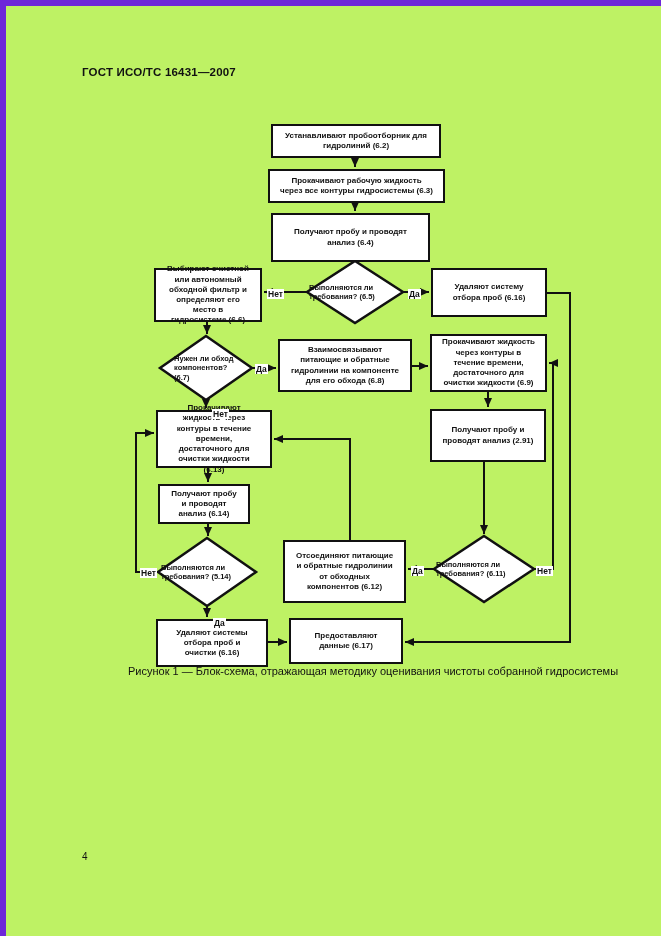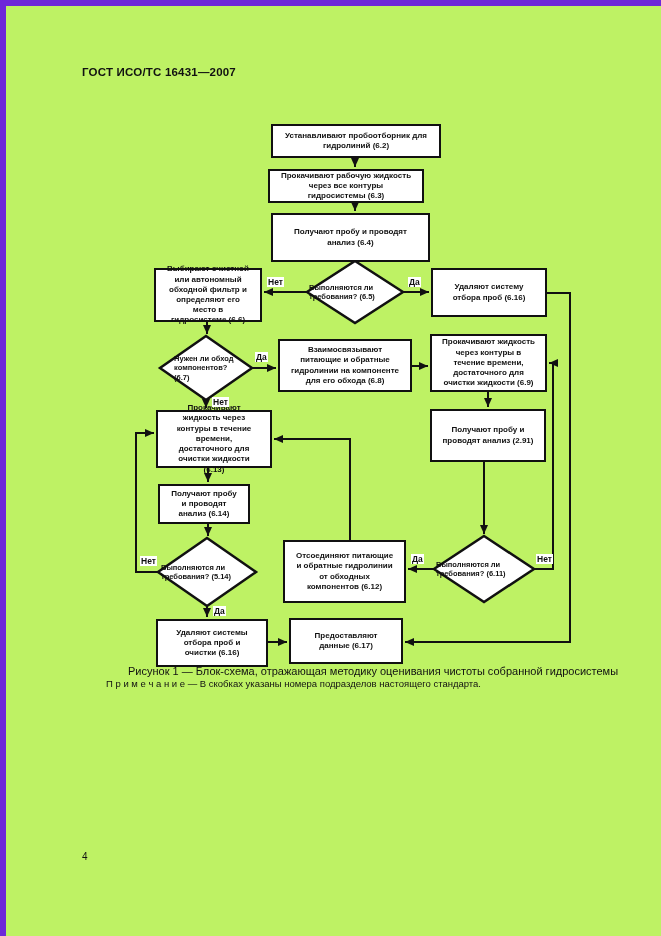--- a/index.html
+++ b/index.html
@@ -21,21 +21,21 @@
     text-align:center; font-weight:bold; font-size:8px; line-height:1.28;
     padding:2px 10px;
   }
   .dtext {
     position:absolute; z-index:3;
     display:flex; align-items:center; justify-content:center;
     text-align:left; font-weight:bold; font-size:7.5px; line-height:1.22;
   }
   .elabel {
     position:absolute; z-index:3; font-weight:bold; font-size:8.5px;
-    background:#fff; padding:0 1px;
+    background:#fff; padding:0 1px;margin-top:12px;
   }
   .note { position:absolute; left:100px; top:672px; font-size:9.5px; }
   .caption { position:absolute; left:122px; top:659px; font-size:11px; }
   .pageno { position:absolute; left:76px; top:845px; font-size:10px; }
 </style>
 </head>
 <body>
 
 <div class="page">
 
@@ -73,21 +73,21 @@
       </g>
       <g stroke="#111" stroke-width="2.5" fill="#fff">
         <polygon points="349,255 397,286 349,317 301,286"></polygon>
         <polygon points="200,330 246,362 200,394 154,362"></polygon>
         <polygon points="478,530 528,563 478,596 428,563"></polygon>
         <polygon points="201,532 250,566 201,600 152,566"></polygon>
       </g>
     </svg>
 
     <div class="node" style="left:265px;top:118px;width:170px;height:34px">Устанавливают пробоотборник для гидролиний (6.2)</div>
-    <div class="node" style="left:262px;top:163px;width:156px;height:34px">Прокачивают рабочую жидкость через все контуры гидросистемы (6.3)</div>
+    <div class="node" style="left:262px;top:163px;width:177px;height:34px">Прокачивают рабочую жидкость через все контуры гидросистемы (6.3)</div>
     <div class="node" style="left:265px;top:207px;width:159px;height:49px">Получают пробу и проводят анализ (6.4)</div>
     <div class="node" style="left:148px;top:262px;width:108px;height:54px">Выбирают очистной или автономный обходной фильтр и определяют его место в гидросистеме (6.6)</div>
     <div class="node" style="left:425px;top:262px;width:116px;height:49px">Удаляют систему отбора проб (6.16)</div>
     <div class="node" style="left:272px;top:333px;width:134px;height:53px">Взаимосвязывают питающие и обратные гидролинии на компоненте для его обхода (6.8)</div>
     <div class="node" style="left:424px;top:328px;width:117px;height:58px">Прокачивают жидкость через контуры в течение времени, достаточного для очистки жидкости (6.9)</div>
     <div class="node" style="left:150px;top:404px;width:116px;height:58px">Прокачивают жидкость через контуры в течение времени, достаточного для очистки жидкости (6.13)</div>
     <div class="node" style="left:424px;top:403px;width:116px;height:53px">Получают пробу и проводят анализ (2.91)</div>
     <div class="node" style="left:152px;top:478px;width:92px;height:40px">Получают пробу и проводят анализ (6.14)</div>
     <div class="node" style="left:277px;top:534px;width:123px;height:63px">Отсоединяют питающие и обратные гидролинии от обходных компонентов (6.12)</div>
     <div class="node" style="left:150px;top:613px;width:112px;height:48px">Удаляют системы отбора проб и очистки (6.16)</div>
@@ -102,17 +102,16 @@
     <span class="elabel" style="left:402px;top:271px">Да</span>
     <span class="elabel" style="left:249px;top:346px">Да</span>
     <span class="elabel" style="left:206px;top:391px">Нет</span>
     <span class="elabel" style="left:405px;top:548px">Да</span>
     <span class="elabel" style="left:530px;top:548px">Нет</span>
     <span class="elabel" style="left:134px;top:550px">Нет</span>
     <span class="elabel" style="left:207px;top:600px">Да</span>
 
   </div>
 
-  <div class="note">П р и м е ч а н и е — В скобках указаны номера подразделов настоящего стандарта.</div>
   <div class="caption">Рисунок 1 — Блок-схема, отражающая методику оценивания чистоты собранной гидросистемы</div>
   <div class="pageno">4</div>
 
 </div>
 
 </body></html>

